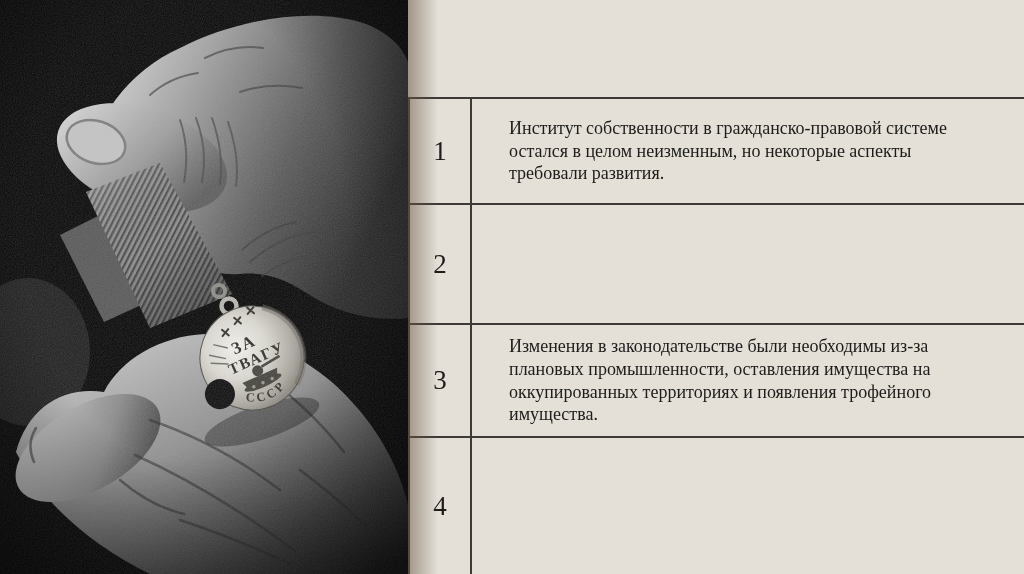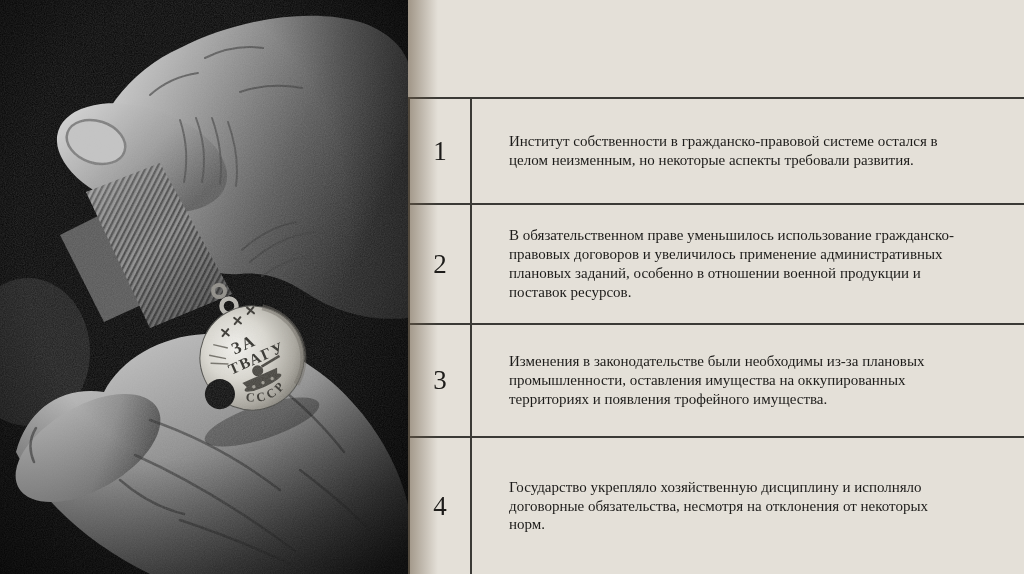--- a/index.html
+++ b/index.html
@@ -35,21 +35,21 @@
   .row-4 { flex: 1; }
   .num {
     flex: 0 0 62px; width: 62px;
     border-right: 2px solid #3b3a36;
     display: flex; align-items: center; justify-content: center;
     font-size: 27px; color: #1d1c1a;
   }
   .txt {
     flex: 1; display: flex; align-items: center;
     padding: 6px 68px 6px 37px;
-    font-size: 15px; line-height: 1.26; color: #1d1c1a;
+    font-size: 18px; line-height: 1.26; color: #1d1c1a;
     text-align: left;
   }
 </style>
 </head>
 <body>
 
 <div class="stage">
 
   <div class="photo">
     <svg viewBox="0 0 408 574" xmlns="http://www.w3.org/2000/svg">
@@ -209,28 +209,26 @@
     <div class="edge-shadow"></div>
     <div class="fact-table">
 
       <div class="row row-1">
         <div class="num">1</div>
         <div class="txt">Институт собственности в гражданско-правовой системе остался в целом неизменным, но некоторые аспекты требовали развития.</div>
       </div>
 
       <div class="row row-2">
         <div class="num">2</div>
-        <div class="txt">В обязательственном праве уменьшилось использование гражданско-правовых договоров и увеличилось применение административных плановых заданий, особенно в отношении военной продукции и поставок ресурсов.</div>
       </div>
 
       <div class="row row-3">
         <div class="num">3</div>
         <div class="txt">Изменения в законодательстве были необходимы из-за плановых промышленности, оставления имущества на оккупированных территориях и появления трофейного имущества.</div>
       </div>
 
       <div class="row row-4">
         <div class="num">4</div>
-        <div class="txt">Государство укрепляло хозяйственную дисциплину и исполняло договорные обязательства, несмотря на отклонения от некоторых норм.</div>
       </div>
 
     </div>
   </div>
 </div>
 
 </body></html>

